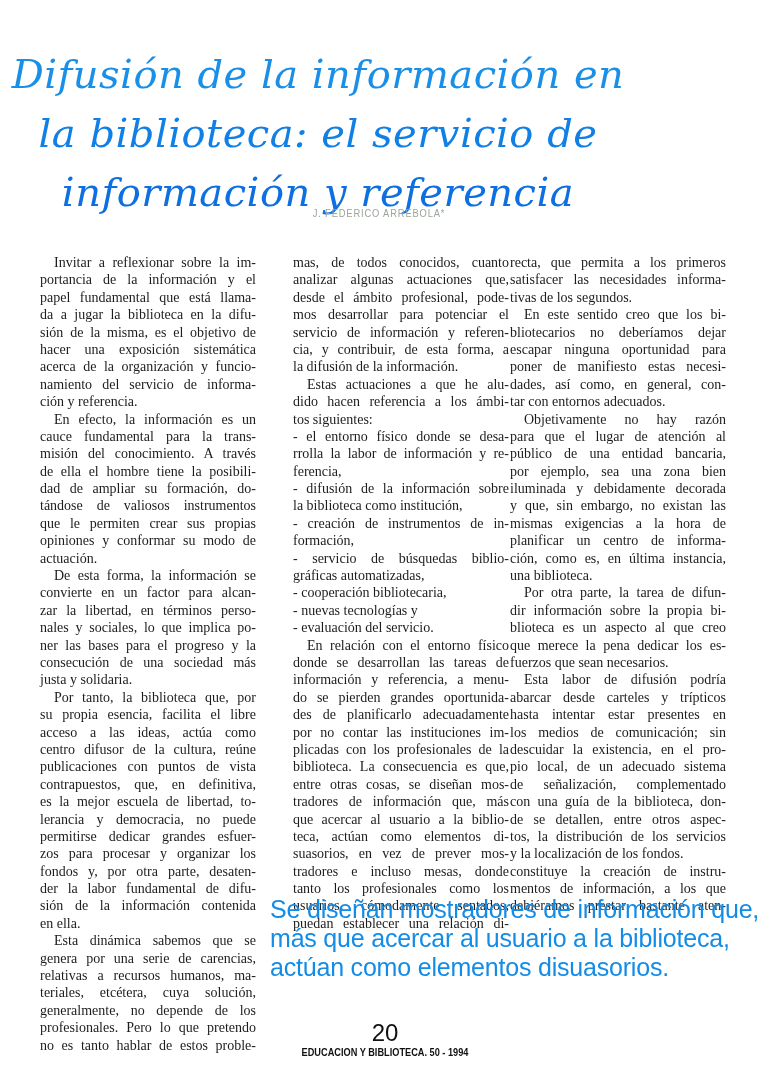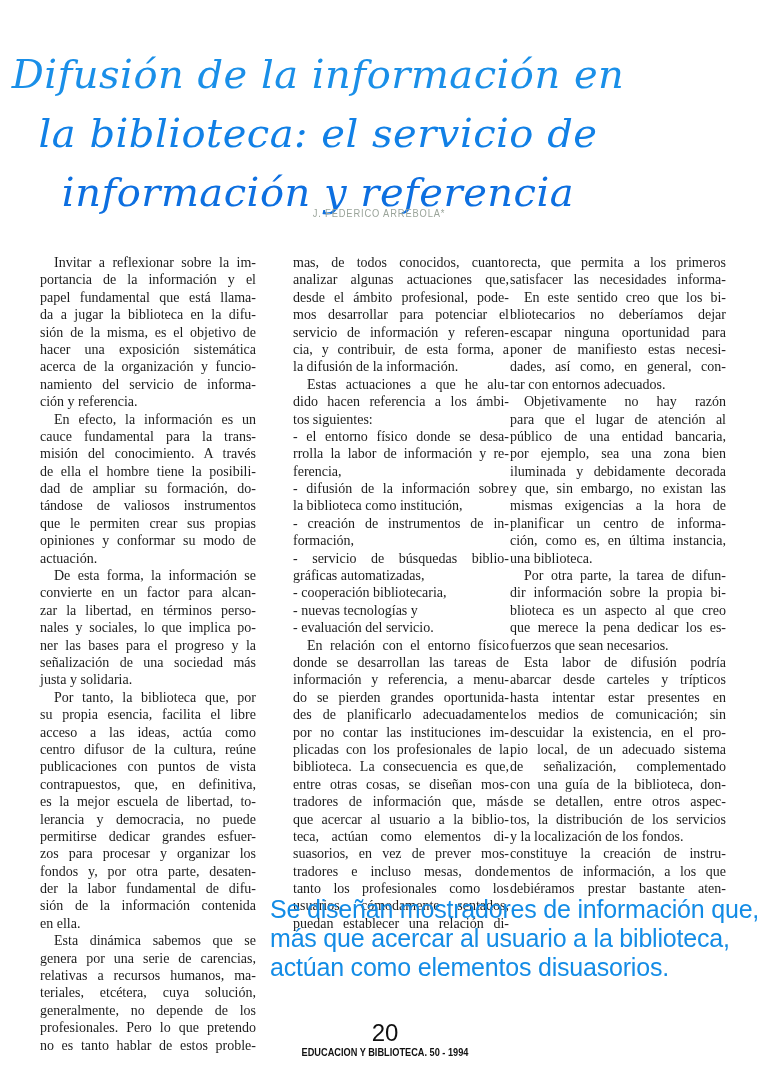--- a/index.html
+++ b/index.html
@@ -75,21 +75,21 @@
     <span class="l">dad de ampliar su formación, do-</span>
     <span class="l">tándose de valiosos instrumentos</span>
     <span class="l">que le permiten crear sus propias</span>
     <span class="l">opiniones y conformar su modo de</span>
     <span class="l end">actuación.</span>
     <span class="l ind">De esta forma, la información se</span>
     <span class="l">convierte en un factor para alcan-</span>
     <span class="l">zar la libertad, en términos perso-</span>
     <span class="l">nales y sociales, lo que implica po-</span>
     <span class="l">ner las bases para el progreso y la</span>
-    <span class="l">señalización de una sociedad más</span>
+    <span class="l">consecución de una sociedad más</span>
     <span class="l end">justa y solidaria.</span>
     <span class="l ind">Por tanto, la biblioteca que, por</span>
     <span class="l">su propia esencia, facilita el libre</span>
     <span class="l">acceso a las ideas, actúa como</span>
     <span class="l">centro difusor de la cultura, reúne</span>
     <span class="l">publicaciones con puntos de vista</span>
     <span class="l">contrapuestos, que, en definitiva,</span>
     <span class="l">es la mejor escuela de libertad, to-</span>
     <span class="l">lerancia y democracia, no puede</span>
     <span class="l">permitirse dedicar grandes esfuer-</span>
@@ -143,20 +143,21 @@
     <span class="l">teca, actúan como elementos di-</span>
     <span class="l">suasorios, en vez de prever mos-</span>
     <span class="l">tradores e incluso mesas, donde</span>
     <span class="l">tanto los profesionales como los</span>
     <span class="l">usuarios, cómodamente sentados,</span>
     <span class="l">puedan establecer una relación di-</span>
   </div>
 <div class="col col3">
     <span class="l">recta, que permita a los primeros</span>
     <span class="l">satisfacer las necesidades informa-</span>
+    <span class="l end">tivas de los segundos.</span>
     <span class="l ind">En este sentido creo que los bi-</span>
     <span class="l">bliotecarios no deberíamos dejar</span>
     <span class="l">escapar ninguna oportunidad para</span>
     <span class="l">poner de manifiesto estas necesi-</span>
     <span class="l">dades, así como, en general, con-</span>
     <span class="l end">tar con entornos adecuados.</span>
     <span class="l ind">Objetivamente no hay razón</span>
     <span class="l">para que el lugar de atención al</span>
     <span class="l">público de una entidad bancaria,</span>
     <span class="l">por ejemplo, sea una zona bien</span>

